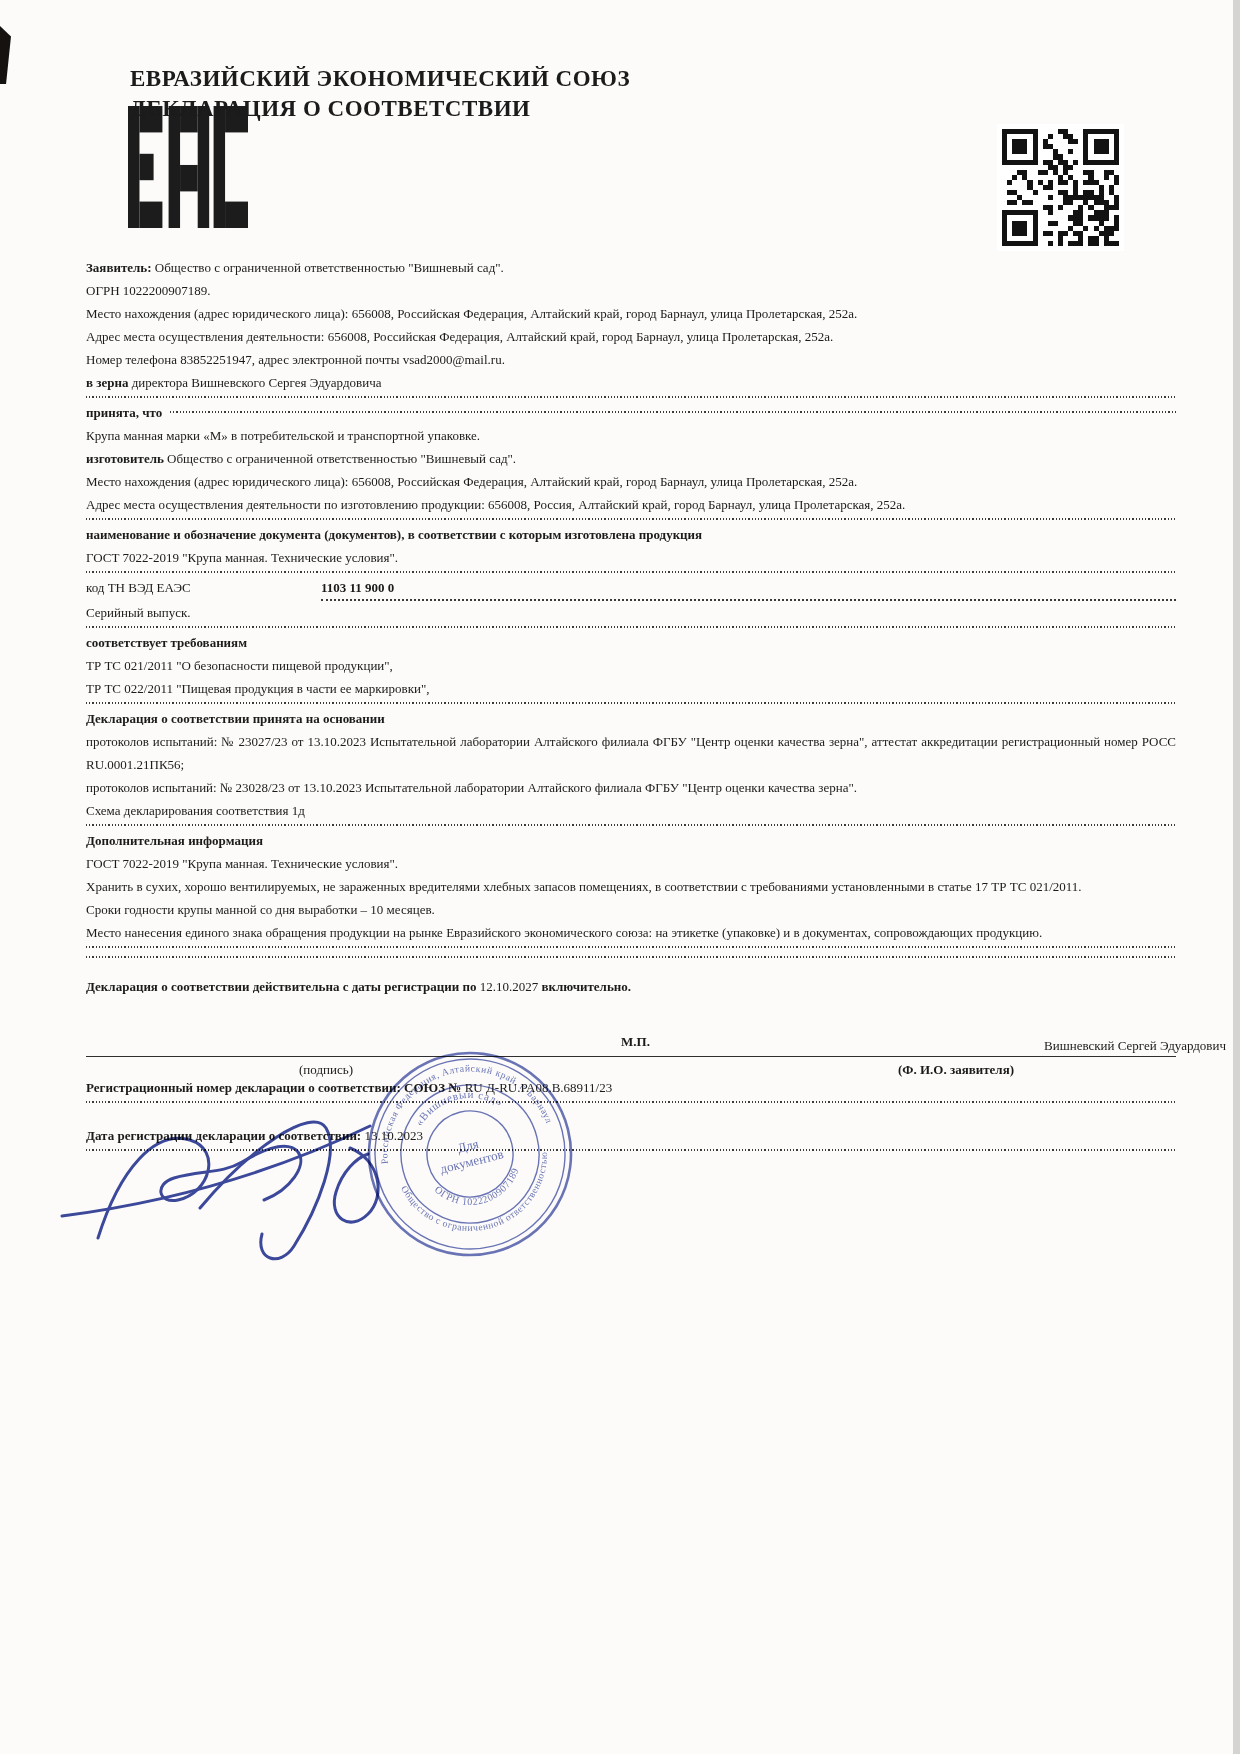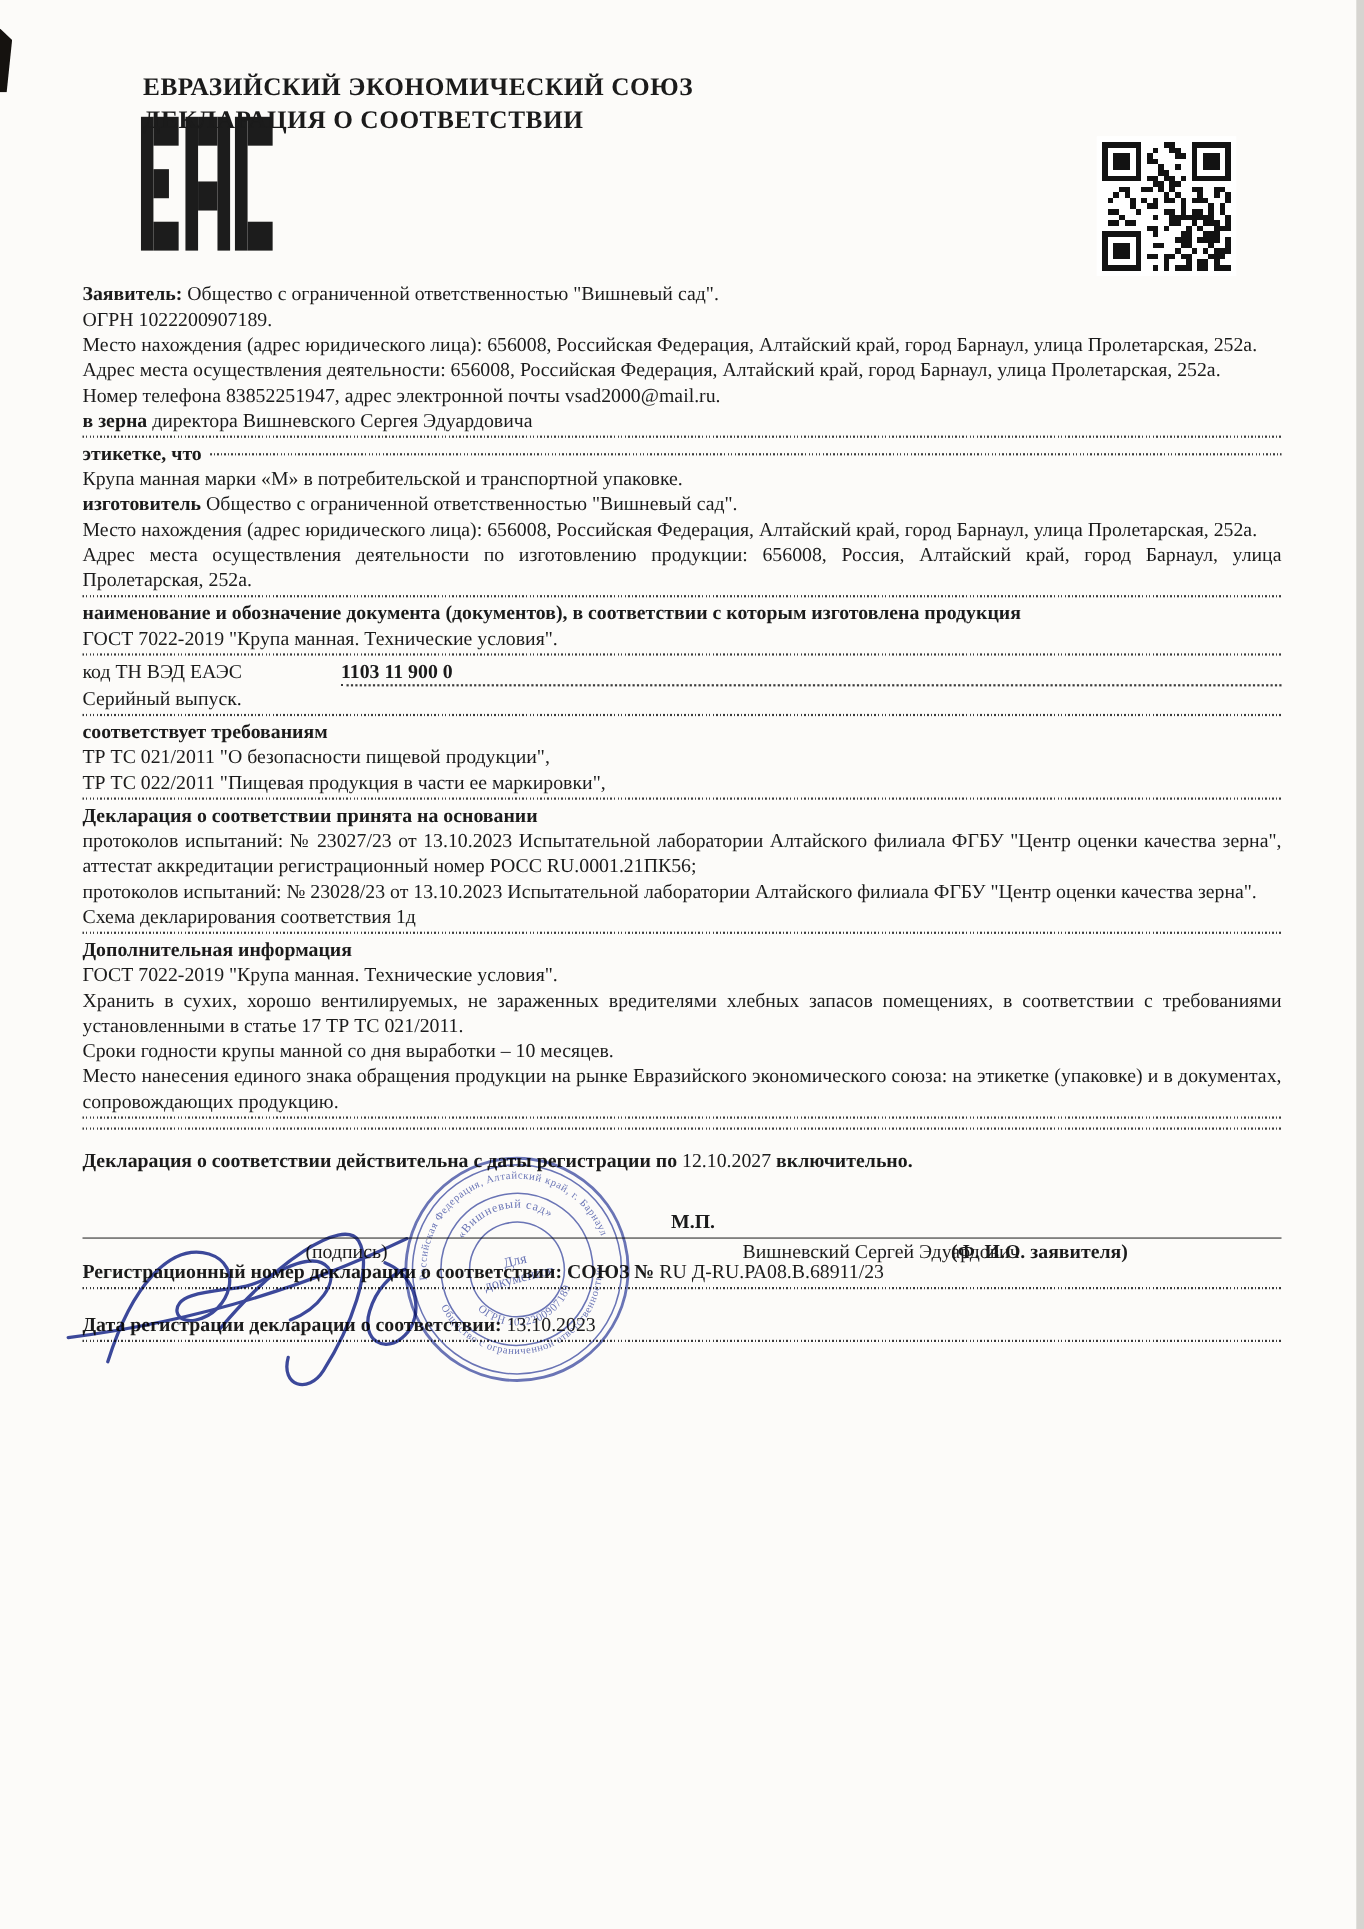--- a/index.html
+++ b/index.html
@@ -5,36 +5,36 @@
   html,body{margin:0;padding:0;background:#e9e7e4;}
   .page{position:relative;width:1240px;height:1754px;background:#fcfbf9;margin:0 auto;
         font-family:"Liberation Serif","DejaVu Serif",serif;color:#1b1b1b;overflow:hidden;}
   .scan-right-edge{position:absolute;right:0;top:0;width:7px;height:100%;background:#d6d4d0;}
   .scan-corner{position:absolute;left:0;top:26px;width:11px;height:58px;background:#15120f;
                clip-path:polygon(0 0,100% 18%,55% 100%,0 100%);}
   .titles{position:absolute;left:130px;top:64px;width:830px;
           font-weight:bold;font-size:23px;line-height:30px;letter-spacing:.5px;}
   .eac{position:absolute;left:128px;top:106px;width:120px;height:122px;}
   .qr{position:absolute;left:997px;top:124px;width:127px;height:127px;background:#fff;}
-  .content{position:absolute;left:75px;top:256px;width:1090px;font-size:18px;line-height:23px;}
+  .content{position:absolute;left:86px;top:256px;width:1090px;font-size:13px;line-height:23px;}
   p{margin:0;text-align:justify;}
   .nj{text-align:left;}
   .b{font-weight:bold;}
   .dotline{height:2px;margin:2px 0 3px 0;
      background:repeating-linear-gradient(90deg,#3a3a3a 0 1.3px,transparent 1.3px 3.2px);}
   .leader-row{display:flex;align-items:baseline;}
   .leader{flex:1;height:2px;margin-left:8px;transform:translateY(-4px);
      background:repeating-linear-gradient(90deg,#3a3a3a 0 1.3px,transparent 1.3px 3.2px);}
   .code-row{display:flex;}
   .code-label{width:235px;font-weight:normal;}
   .code-val-line{flex:1;font-weight:bold;border-bottom:2px dotted #3a3a3a;} .gap14{height:14px;} .gap18{height:18px;}
   .sig-area{position:relative;height:78px;}
   .sig-rule{position:absolute;left:0;right:0;top:58px;border-top:1.6px solid #2f2f2f;}
   .mp{position:absolute;left:535px;top:32px;font-weight:bold;}
-  .fio{position:absolute;left:600px;top:36px;width:540px;text-align:left;margin-top:24px;}
+  .fio{position:absolute;left:600px;top:36px;width:540px;text-align:right;}
   .sign-cap{position:absolute;left:120px;top:60px;width:240px;text-align:center;}
   .fio-cap{position:absolute;left:600px;top:60px;width:540px;text-align:center;font-weight:bold;}
   .reg-line p, .reg-line span{display:inline;}
   .stamp{position:absolute;left:362px;top:1046px;width:216px;height:216px;
          transform:rotate(-14deg);opacity:.82;mix-blend-mode:multiply;}
   .stamp text{fill:#4a58ab;}
   .signature{position:absolute;left:50px;top:1088px;width:360px;height:180px;
              mix-blend-mode:multiply;}
 </style>
 </head>
@@ -236,21 +236,21 @@
 
     <p class="nj"><span class="b">Заявитель:</span> <span>Общество с ограниченной ответственностью "Вишневый сад".</span></p>
     <p class="nj">ОГРН 1022200907189.</p>
     <p>Место нахождения (адрес юридического лица): 656008, Российская Федерация, Алтайский край, город Барнаул, улица Пролетарская, 252а.</p>
     <p>Адрес места осуществления деятельности: 656008, Российская Федерация, Алтайский край, город Барнаул, улица Пролетарская, 252а.</p>
     <p class="nj">Номер телефона 83852251947, адрес электронной почты vsad2000@mail.ru.</p>
     <p class="nj"><span class="b">в зерна</span> <span>директора Вишневского Сергея Эдуардовича</span></p>
     <div class="dotline"></div>
 
     <div class="leader-row">
-      <span class="b">этикетке, что</span>
+      <span class="b">принята, что</span>
       <span class="leader"></span>
     </div>
     <p class="nj">Крупа манная марки «М» в потребительской и транспортной упаковке.</p>
     <p class="nj"><span class="b">изготовитель</span> <span>Общество с ограниченной ответственностью "Вишневый сад".</span></p>
     <p>Место нахождения (адрес юридического лица): 656008, Российская Федерация, Алтайский край, город Барнаул, улица Пролетарская, 252а.</p>
     <p>Адрес места осуществления деятельности по изготовлению продукции: 656008, Россия, Алтайский край, город Барнаул, улица Пролетарская, 252а.</p>
     <div class="dotline"></div>
 
     <p class="nj b">наименование и обозначение документа (документов), в соответствии с которым изготовлена продукция</p>
     <p class="nj">ГОСТ 7022-2019 "Крупа манная. Технические условия".</p>

